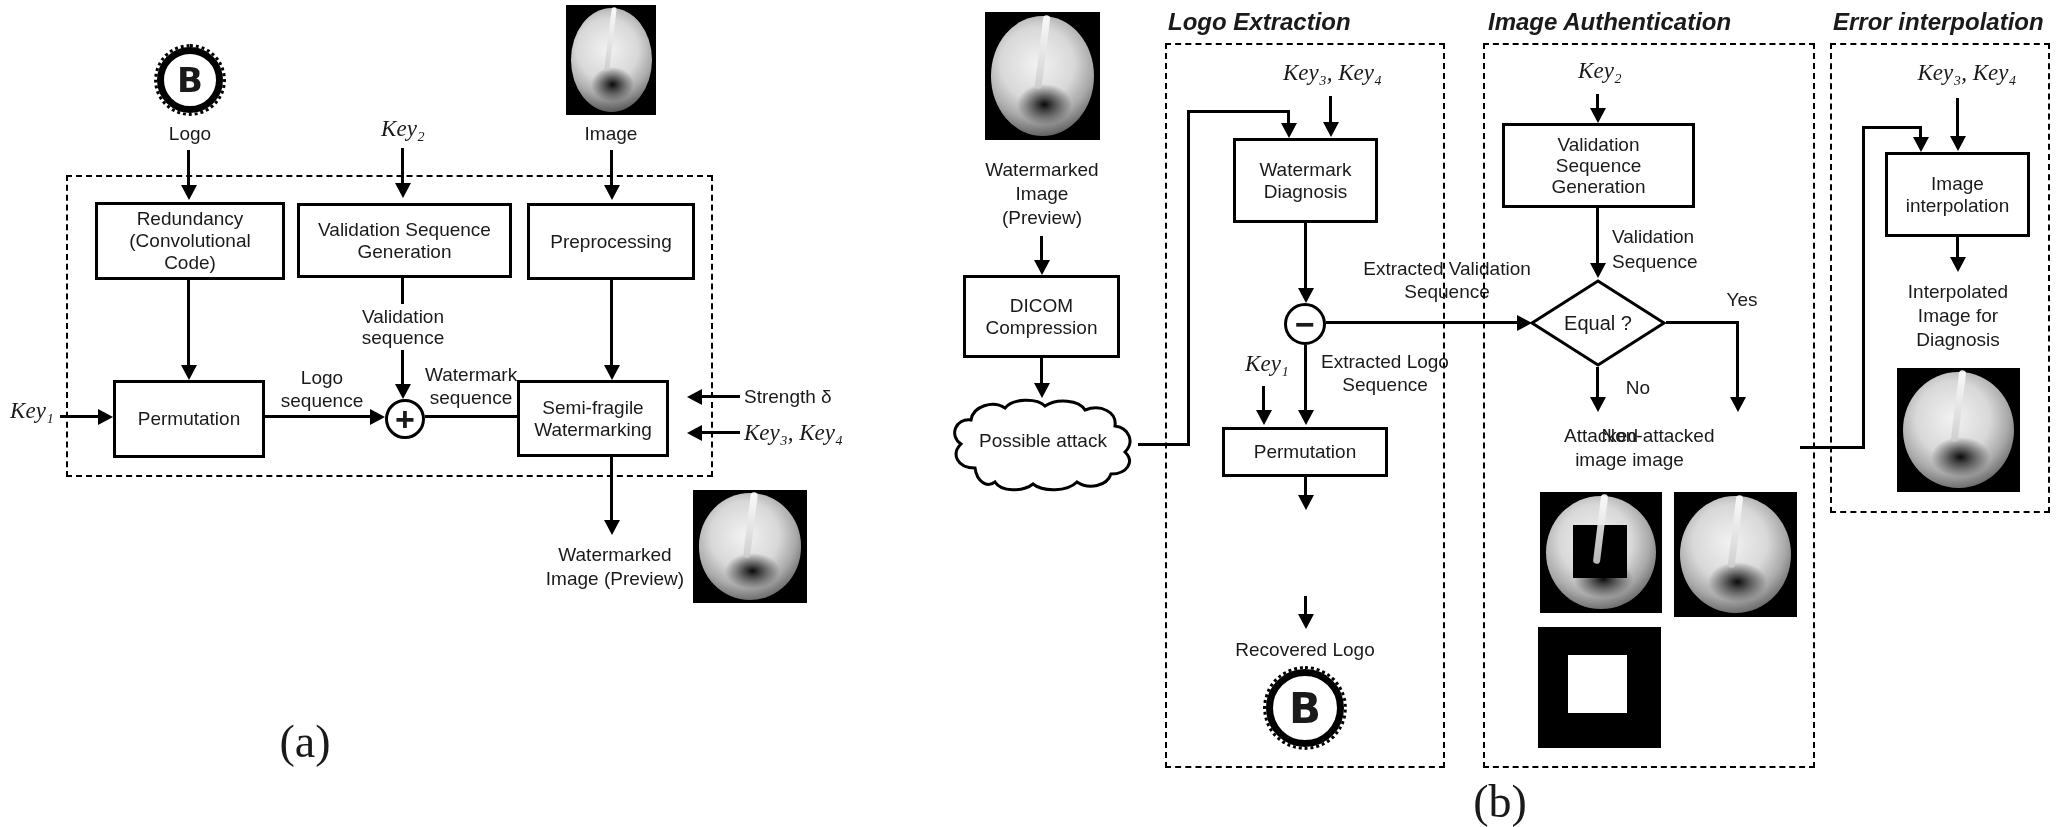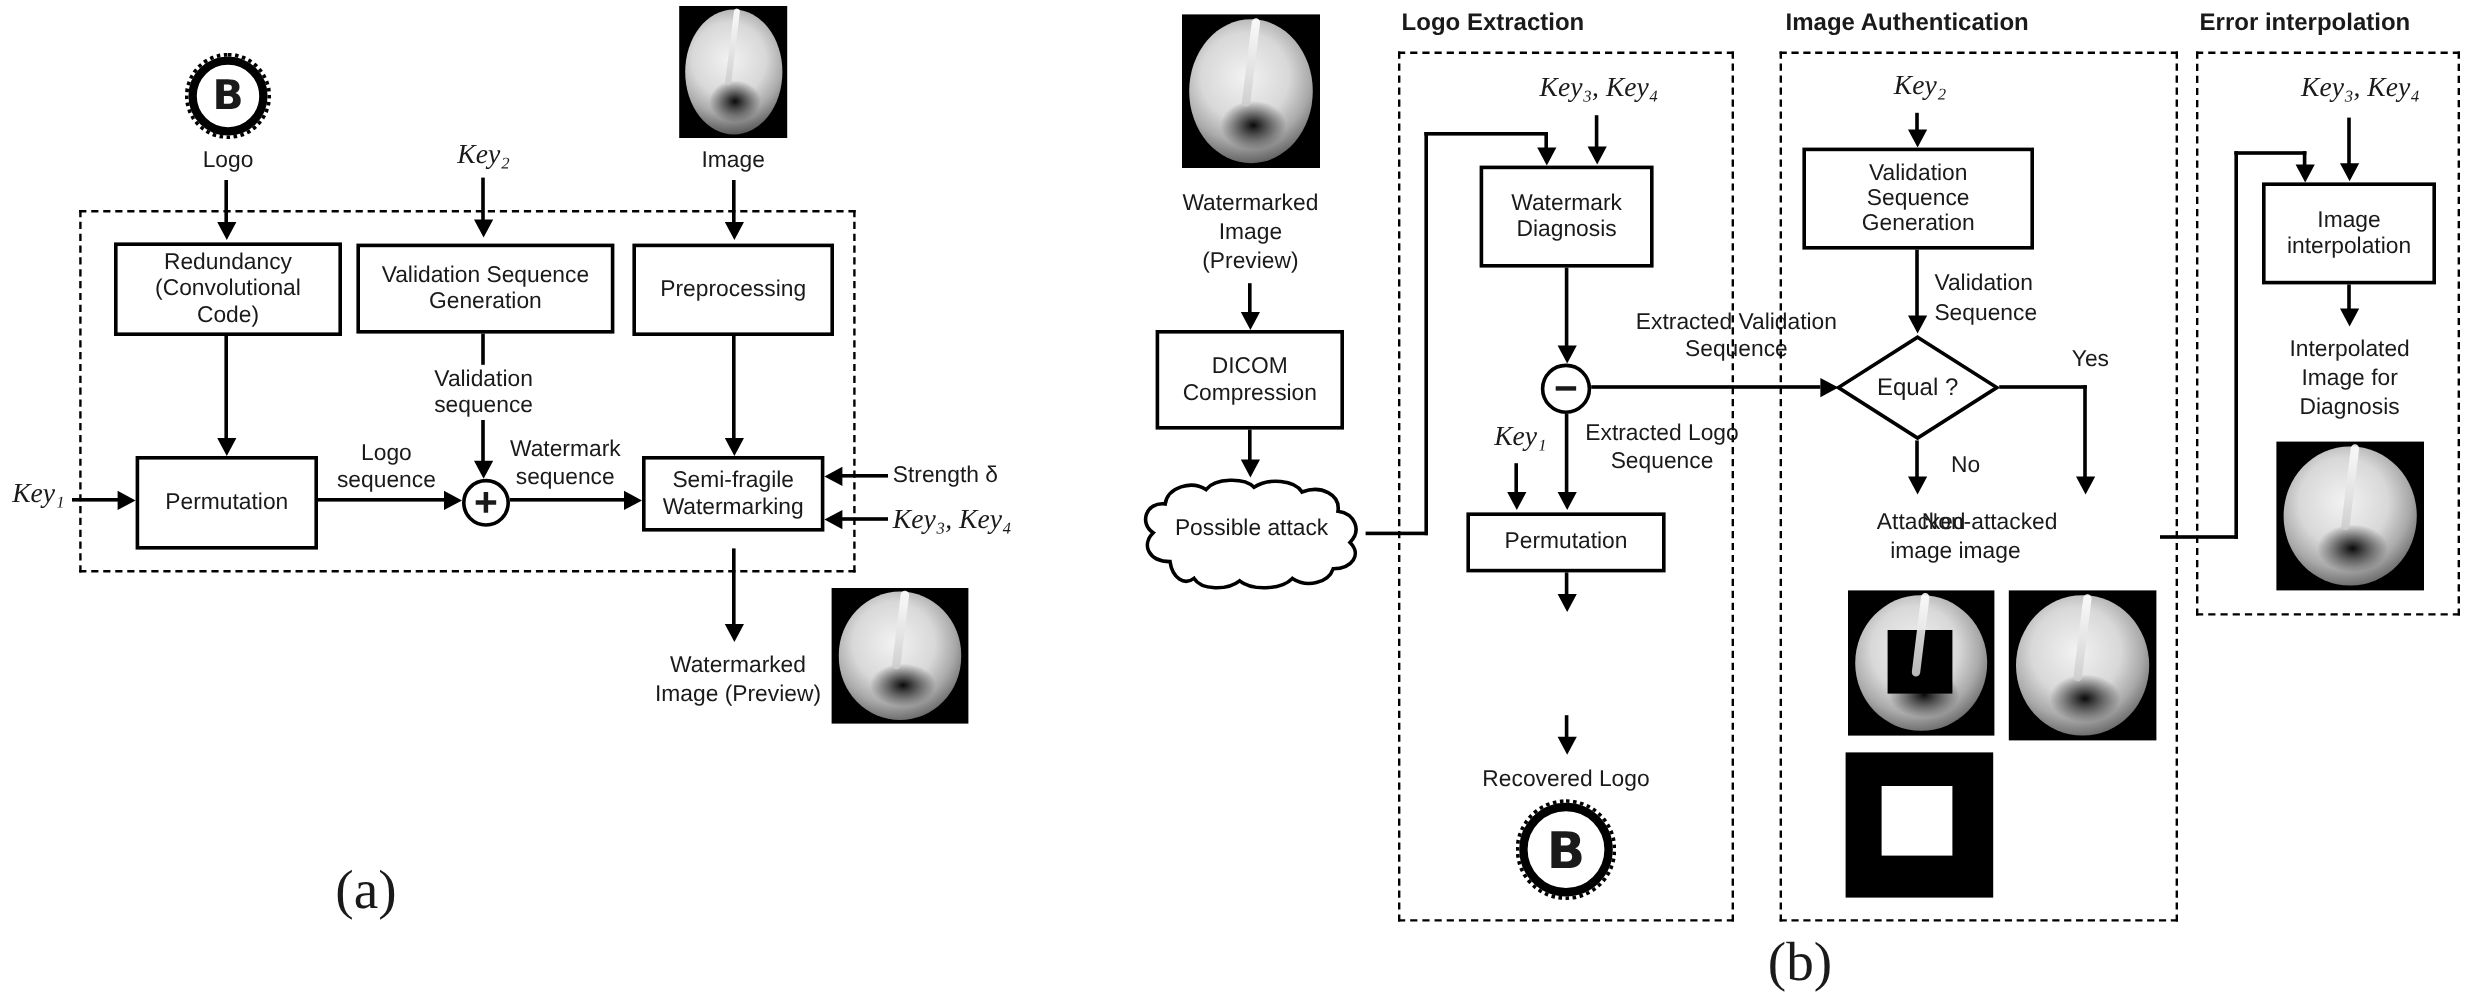--- a/index.html
+++ b/index.html
@@ -8,21 +8,21 @@
   .box{position:absolute;border:3px solid #000;background:#fff;display:flex;flex-direction:column;
        align-items:center;justify-content:center;text-align:center;font-size:19px;line-height:22px;box-sizing:border-box;}
   .dbox{position:absolute;border:2.5px dashed #000;box-sizing:border-box;background:transparent;}
   .hl{position:absolute;height:3px;background:#000;}
   .vl{position:absolute;width:3px;background:#000;}
   .ad{position:absolute;width:0;height:0;border-left:8px solid transparent;border-right:8px solid transparent;border-top:15px solid #000;}
   .al{position:absolute;width:0;height:0;border-top:8px solid transparent;border-bottom:8px solid transparent;border-right:15px solid #000;}
   .ar{position:absolute;width:0;height:0;border-top:8px solid transparent;border-bottom:8px solid transparent;border-left:15px solid #000;}
   .lbl{position:absolute;font-size:19px;line-height:24px;text-align:center;}
   .key{position:absolute;font-family:"Liberation Serif",serif;font-style:italic;font-size:23px;text-align:center;line-height:26px;}
-  .title{position:absolute;font-weight:bold;font-size:20px;text-align:left;}
+  .title{position:absolute;font-weight:bold;font-size:24px;text-align:left;font-style:italic;}
   .cap{position:absolute;font-family:"Liberation Serif",serif;font-size:46px;text-align:center;}
   .ln{display:block;}
   .node{position:absolute;border:3px solid #000;border-radius:50%;background:#fff;display:flex;align-items:center;
         justify-content:center;font-size:34px;font-weight:bold;box-sizing:border-box;line-height:1;}
   .blogo{position:absolute;border:7px solid #000;outline:3px dotted #000;border-radius:50%;background:#fff;
          display:flex;align-items:center;justify-content:center;font-weight:900;box-sizing:border-box;
          font-family:"DejaVu Sans",sans-serif;}
   .xray{position:absolute;background:#000;overflow:hidden;}
   .xray::before{content:"";position:absolute;left:5%;top:3%;width:90%;height:94%;border-radius:50%;
       background:radial-gradient(circle at 45% 40%,#f2f2f2,#d8d8d8 40%,#a9a9a9 60%,#5e5e5e 80%,#242424 96%);}
@@ -106,21 +106,21 @@
 
   <div class="node" style="left:385px;top:399px;width:40px;height:40px;">+</div>
 
   <div class="lbl" style="left:425px;top:363px;width:92px;line-height:23px;">
     <span class="ln">Watermark</span>
     <span class="ln">sequence</span>
   </div>
   <i class="hl" style="left:425px;top:415px;width:95px;"></i>
   <i class="ar" style="left:520px;top:409px;"></i>
 
-  <div class="box" style="left:535px;top:380px;width:152px;height:63px;">
+  <div class="box" style="left:517px;top:380px;width:152px;height:77px;">
     <span class="ln">Semi-fragile</span>
     <span class="ln">Watermarking</span>
   </div>
 
   <i class="al" style="left:687px;top:389px;"></i>
   <i class="hl" style="left:700px;top:395px;width:40px;"></i>
   <div class="lbl" style="left:744px;top:385px;width:120px;text-align:left;">Strength δ</div>
 
   <i class="al" style="left:687px;top:425px;"></i>
   <i class="hl" style="left:700px;top:431px;width:40px;"></i>

